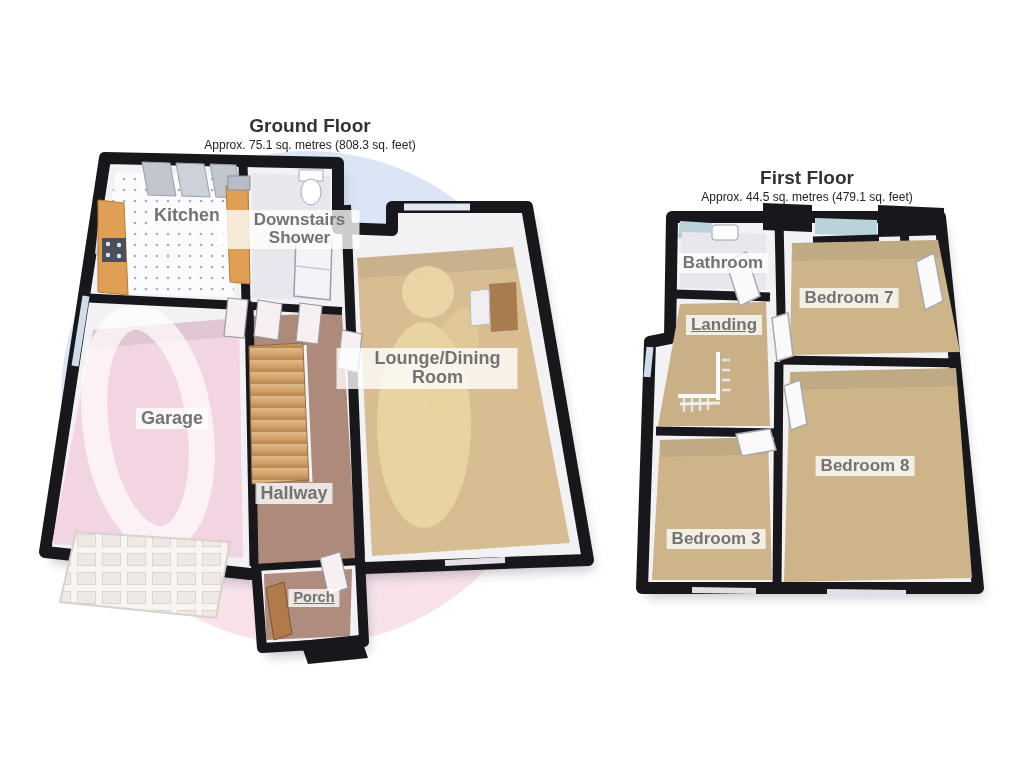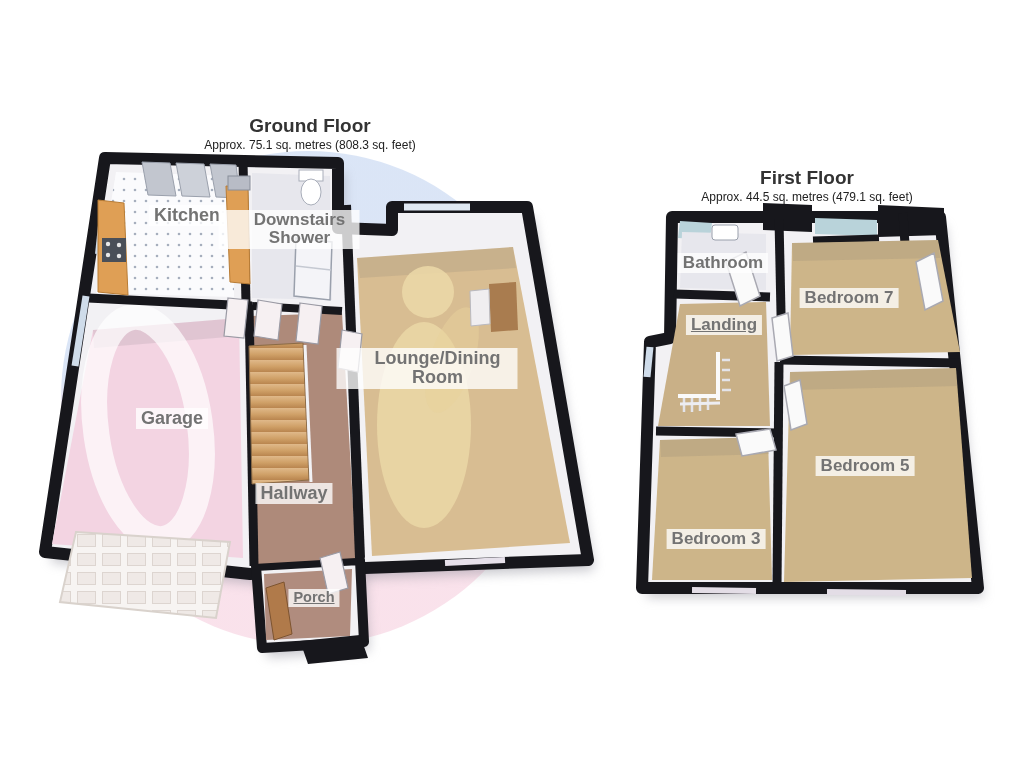--- a/index.html
+++ b/index.html
@@ -197,17 +197,17 @@
 <div class="room-label fs18" style="left:187px;top:205px;">Kitchen</div>
 <div class="room-label wrap fs17" style="left:289px;top:210px;width:110px;">Downstairs Shower</div>
 <div class="room-label wrap fs18" style="left:427px;top:308px;width:150px;margin-top:40px;">Lounge/Dining Room</div>
 <div class="room-label fs18" style="left:172px;top:408px;">Garage</div>
 <div class="room-label fs18" style="left:294px;top:483px;">Hallway</div>
 <div class="room-label fs15" style="left:314px;top:589px;">Porch</div>
 
 <div class="room-label fs17" style="left:723px;top:253px;">Bathroom</div>
 <div class="room-label fs17" style="left:849px;top:288px;">Bedroom 7</div>
 <div class="room-label fs17" style="left:724px;top:315px;text-decoration:underline;">Landing</div>
-<div class="room-label fs17" style="left:865px;top:456px;">Bedroom 5</div>
+<div class="room-label fs17" style="left:865px;top:456px;">Bedroom 8</div>
 <div class="room-label fs17" style="left:716px;top:493px;margin-top:36px;">Bedroom 3</div>
 
 
 </div>
 
 </body></html>

